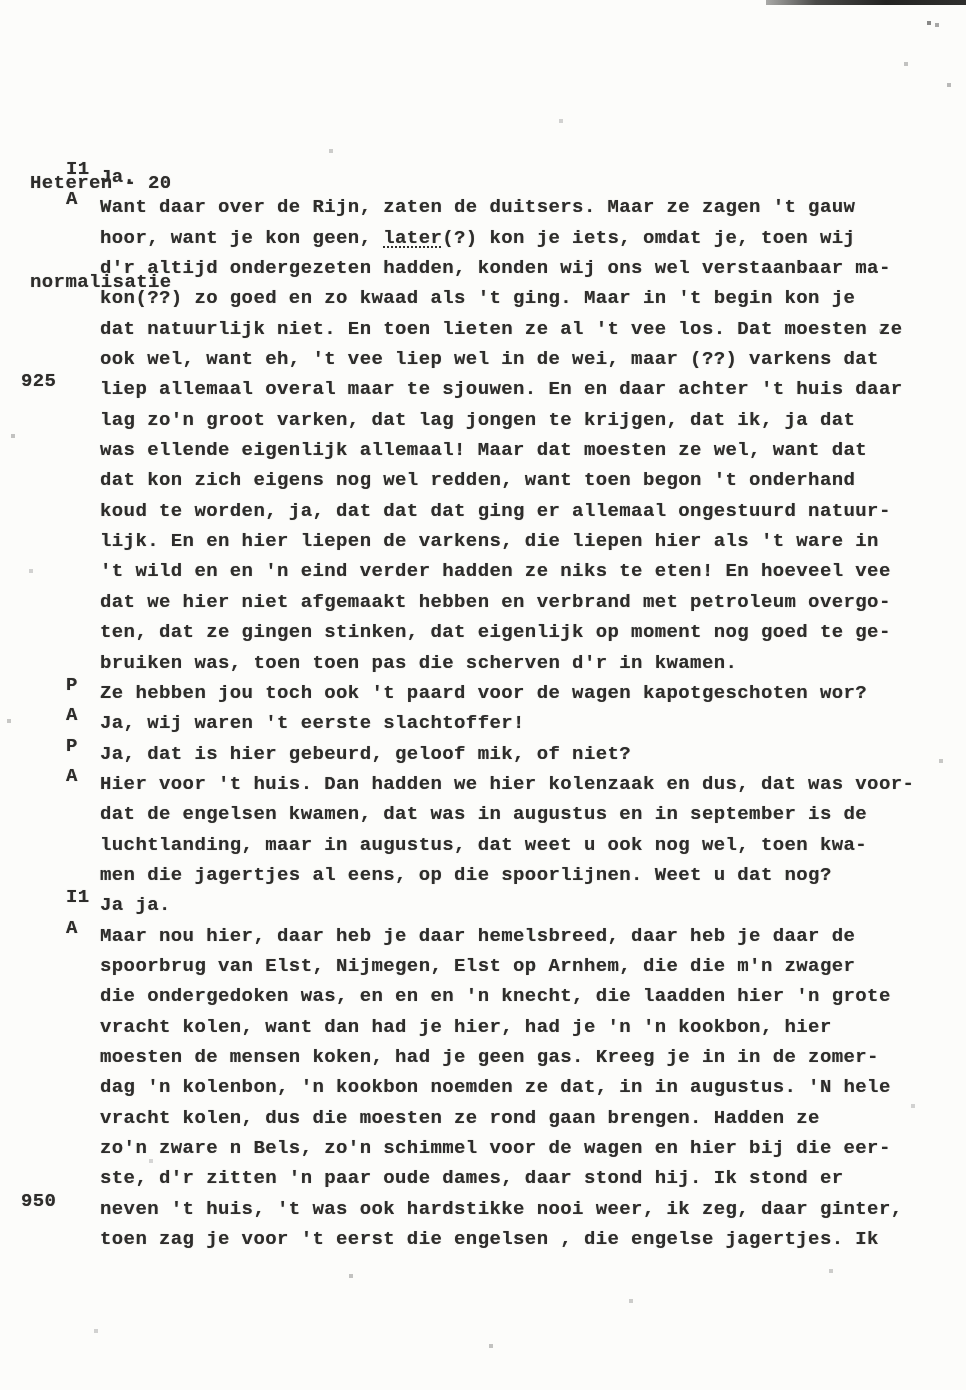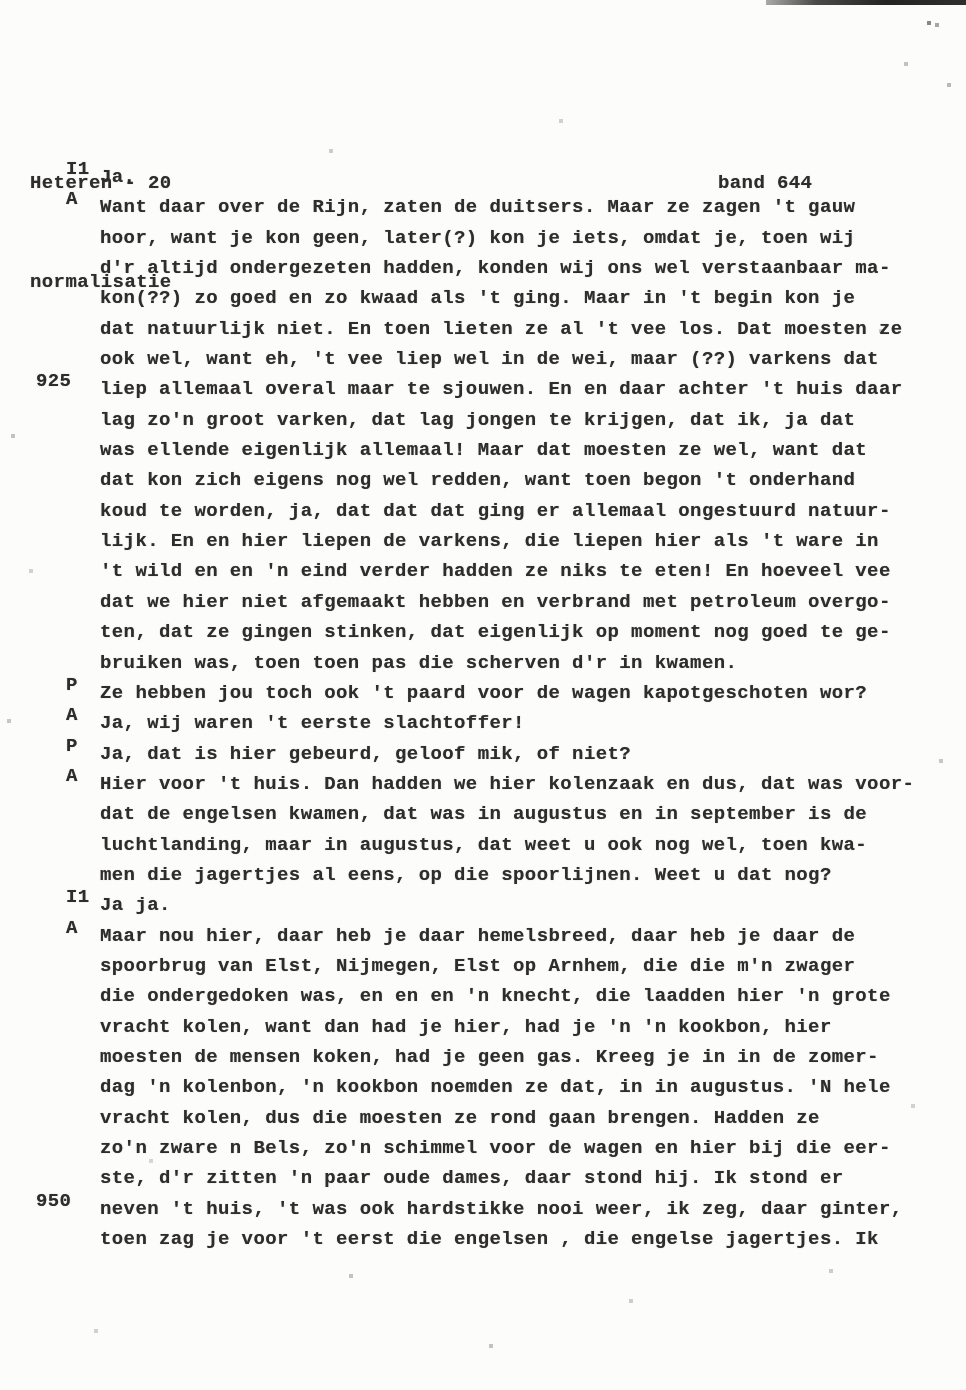--- a/index.html
+++ b/index.html
@@ -16,24 +16,24 @@
     font-size:19px;
     font-weight:bold;
     letter-spacing:0.4px;
     text-shadow:0 0 0.8px rgba(46,45,43,0.55);
     white-space:pre;
   }
   .header-left{position:absolute;left:30px;top:101px;line-height:33px;}
   .header-right{position:absolute;left:718px;top:101px;line-height:33px;}
   .transcript{position:absolute;left:0;top:158px;right:0;}
   .line{position:relative;height:30.35px;}
-  .num{position:absolute;left:36px;top:0;}
+  .num{position:absolute;left:21px;top:0;}
   .speaker{position:absolute;left:66px;top:0;font-family:Liberation Mono, monospace;}
   .text{position:absolute;left:100px;top:8px;}
-  .u{text-decoration-style:dotted;text-decoration-thickness:2px;text-underline-offset:4px;text-align:center;}
+  .u{text-decoration:underline;text-decoration-style:dotted;text-decoration-thickness:2px;text-underline-offset:4px;text-align:center;}
   .top-scan-bar{
     position:absolute;top:0;left:766px;width:200px;height:5px;
     background:linear-gradient(to right,#a9a9a7,#4a4a48 25%,#242422 60%,#2f2f2d);
   }
   .scan-noise{
     position:absolute;top:0;left:0;width:2px;height:2px;background:transparent;
     box-shadow:
       928px 22px 0 1px rgba(40,40,40,.55),
       936px 24px 0 1px rgba(40,40,40,.4),
       948px 84px 0 1px rgba(60,60,60,.35),
@@ -60,19 +60,16 @@
 <div class="page">
 
   <div class="top-scan-bar"></div>
   <div class="scan-noise"></div>
 
   <div class="header-left ink">
     <div>Heteren - 20</div>
     <div>normalisatie</div>
   </div>
 
-  <div class="header-right ink">
-    <div>band 644</div>
-  </div>
 
   <div class="transcript ink"><div class="line"><span class="speaker">I1</span><span class="text">Ja.</span></div><div class="line"><span class="speaker">A</span><span class="text">Want daar over de Rijn, zaten de duitsers. Maar ze zagen 't gauw</span></div><div class="line"><span class="text"><span>hoor, want je kon geen, </span><span class="u">later</span><span>(?) kon je iets, omdat je, toen wij</span></span></div><div class="line"><span class="text">d'r altijd ondergezeten hadden, konden wij ons wel verstaanbaar ma-</span></div><div class="line"><span class="text">kon(??) zo goed en zo kwaad als 't ging. Maar in 't begin kon je</span></div><div class="line"><span class="text">dat natuurlijk niet. En toen lieten ze al 't vee los. Dat moesten ze</span></div><div class="line"><span class="text">ook wel, want eh, 't vee liep wel in de wei, maar (??) varkens dat</span></div><div class="line"><span class="num">925</span><span class="text">liep allemaal overal maar te sjouwen. En en daar achter 't huis daar</span></div><div class="line"><span class="text">lag zo'n groot varken, dat lag jongen te krijgen, dat ik, ja dat</span></div><div class="line"><span class="text">was ellende eigenlijk allemaal! Maar dat moesten ze wel, want dat</span></div><div class="line"><span class="text">dat kon zich eigens nog wel redden, want toen begon 't onderhand</span></div><div class="line"><span class="text">koud te worden, ja, dat dat dat ging er allemaal ongestuurd natuur-</span></div><div class="line"><span class="text">lijk. En en hier liepen de varkens, die liepen hier als 't ware in</span></div><div class="line"><span class="text">'t wild en en 'n eind verder hadden ze niks te eten! En hoeveel vee</span></div><div class="line"><span class="text">dat we hier niet afgemaakt hebben en verbrand met petroleum overgo-</span></div><div class="line"><span class="text">ten, dat ze gingen stinken, dat eigenlijk op moment nog goed te ge-</span></div><div class="line"><span class="text">bruiken was, toen toen pas die scherven d'r in kwamen.</span></div><div class="line"><span class="speaker">P</span><span class="text">Ze hebben jou toch ook 't paard voor de wagen kapotgeschoten wor?</span></div><div class="line"><span class="speaker">A</span><span class="text">Ja, wij waren 't eerste slachtoffer!</span></div><div class="line"><span class="speaker">P</span><span class="text">Ja, dat is hier gebeurd, geloof mik, of niet?</span></div><div class="line"><span class="speaker">A</span><span class="text">Hier voor 't huis. Dan hadden we hier kolenzaak en dus, dat was voor-</span></div><div class="line"><span class="text">dat de engelsen kwamen, dat was in augustus en in september is de</span></div><div class="line"><span class="text">luchtlanding, maar in augustus, dat weet u ook nog wel, toen kwa-</span></div><div class="line"><span class="text">men die jagertjes al eens, op die spoorlijnen. Weet u dat nog?</span></div><div class="line"><span class="speaker">I1</span><span class="text">Ja ja.</span></div><div class="line"><span class="speaker">A</span><span class="text">Maar nou hier, daar heb je daar hemelsbreed, daar heb je daar de</span></div><div class="line"><span class="text">spoorbrug van Elst, Nijmegen, Elst op Arnhem, die die m'n zwager</span></div><div class="line"><span class="text">die ondergedoken was, en en en 'n knecht, die laadden hier 'n grote</span></div><div class="line"><span class="text">vracht kolen, want dan had je hier, had je 'n 'n kookbon, hier</span></div><div class="line"><span class="text">moesten de mensen koken, had je geen gas. Kreeg je in in de zomer-</span></div><div class="line"><span class="text">dag 'n kolenbon, 'n kookbon noemden ze dat, in in augustus. 'N hele</span></div><div class="line"><span class="text">vracht kolen, dus die moesten ze rond gaan brengen. Hadden ze</span></div><div class="line"><span class="text">zo'n zware n Bels, zo'n schimmel voor de wagen en hier bij die eer-</span></div><div class="line"><span class="text">ste, d'r zitten 'n paar oude dames, daar stond hij. Ik stond er</span></div><div class="line"><span class="num">950</span><span class="text">neven 't huis, 't was ook hardstikke nooi weer, ik zeg, daar ginter,</span></div><div class="line"><span class="text">toen zag je voor 't eerst die engelsen , die engelse jagertjes. Ik</span></div></div>
 
 </div>
 
 </body></html>

